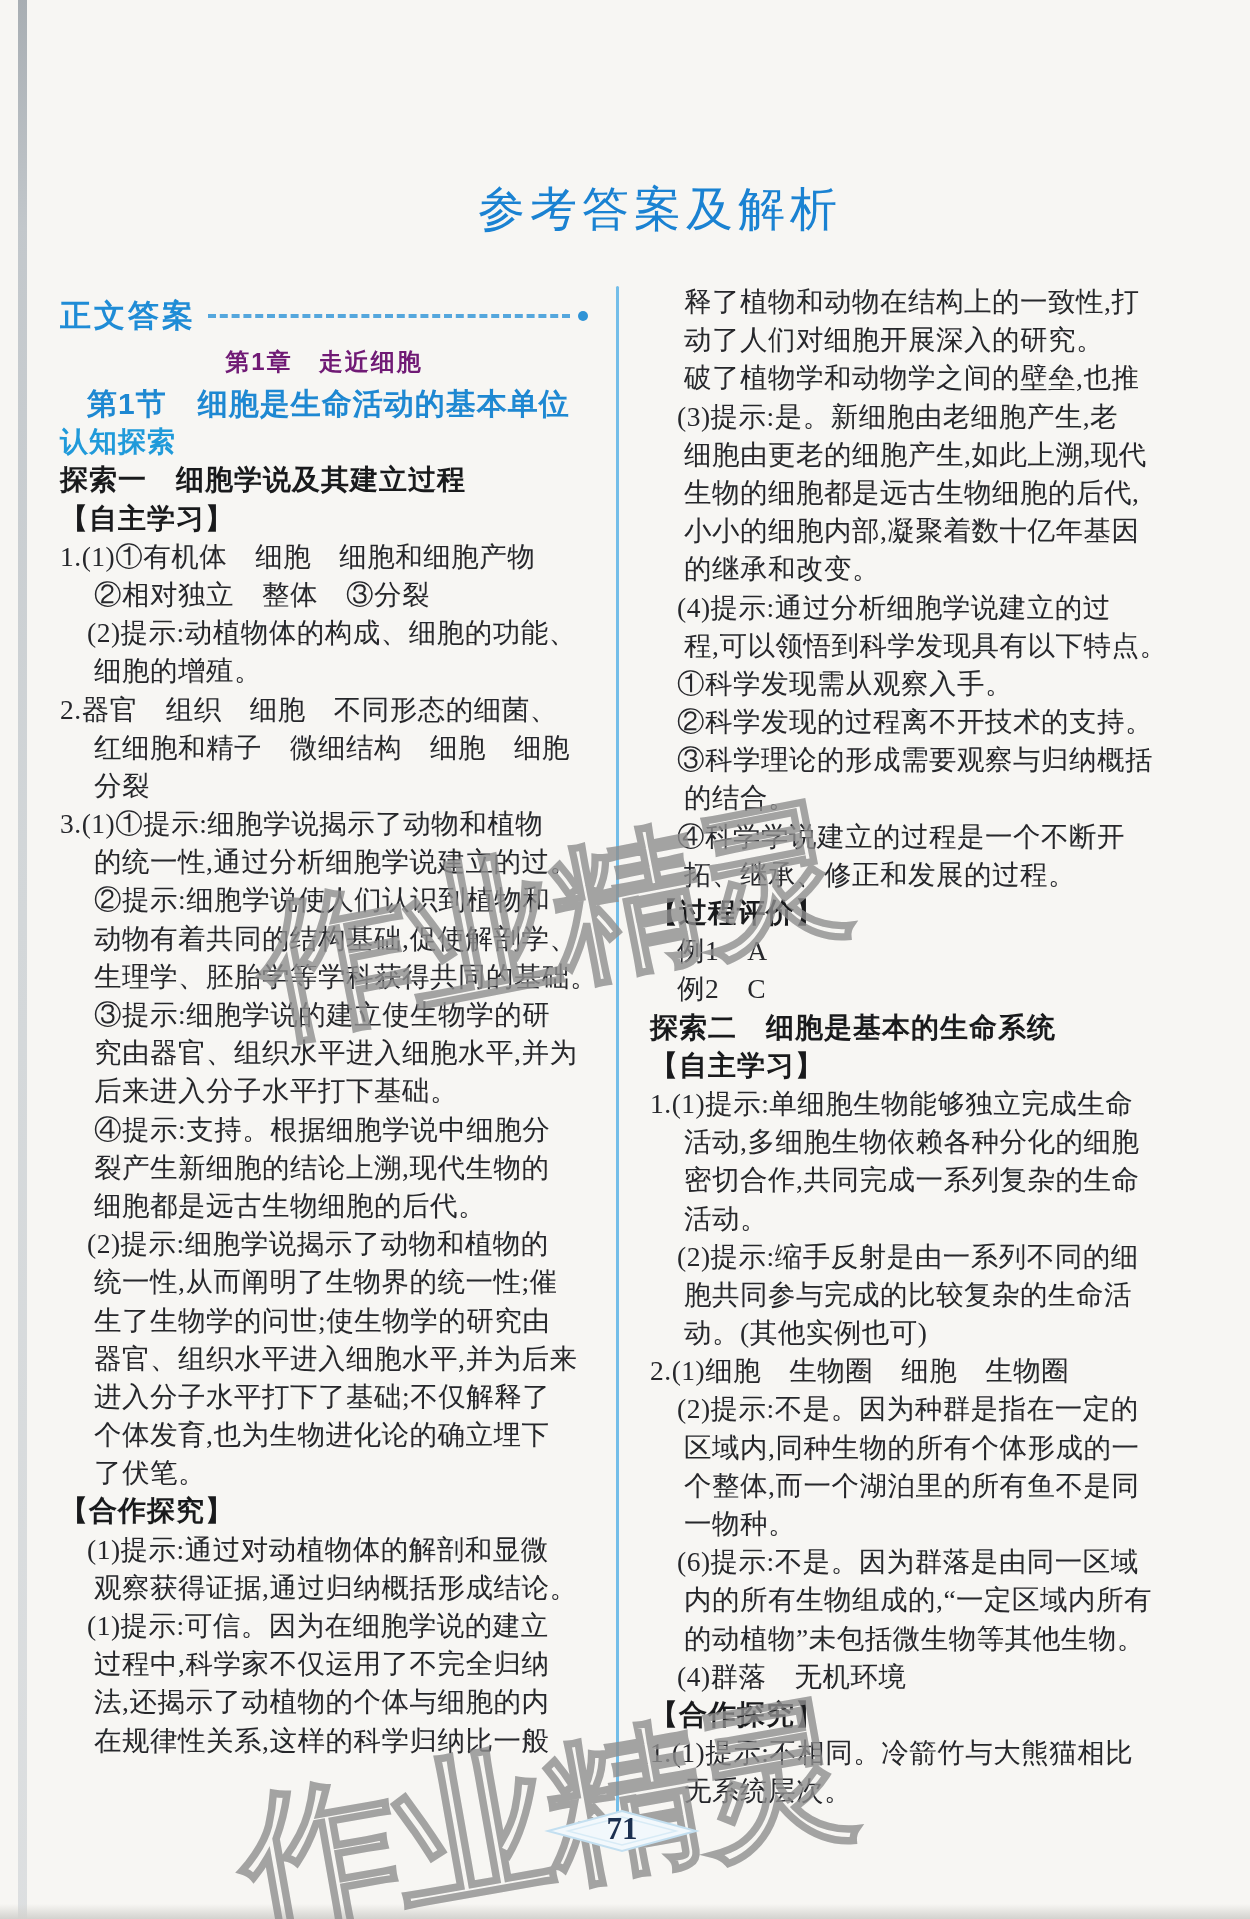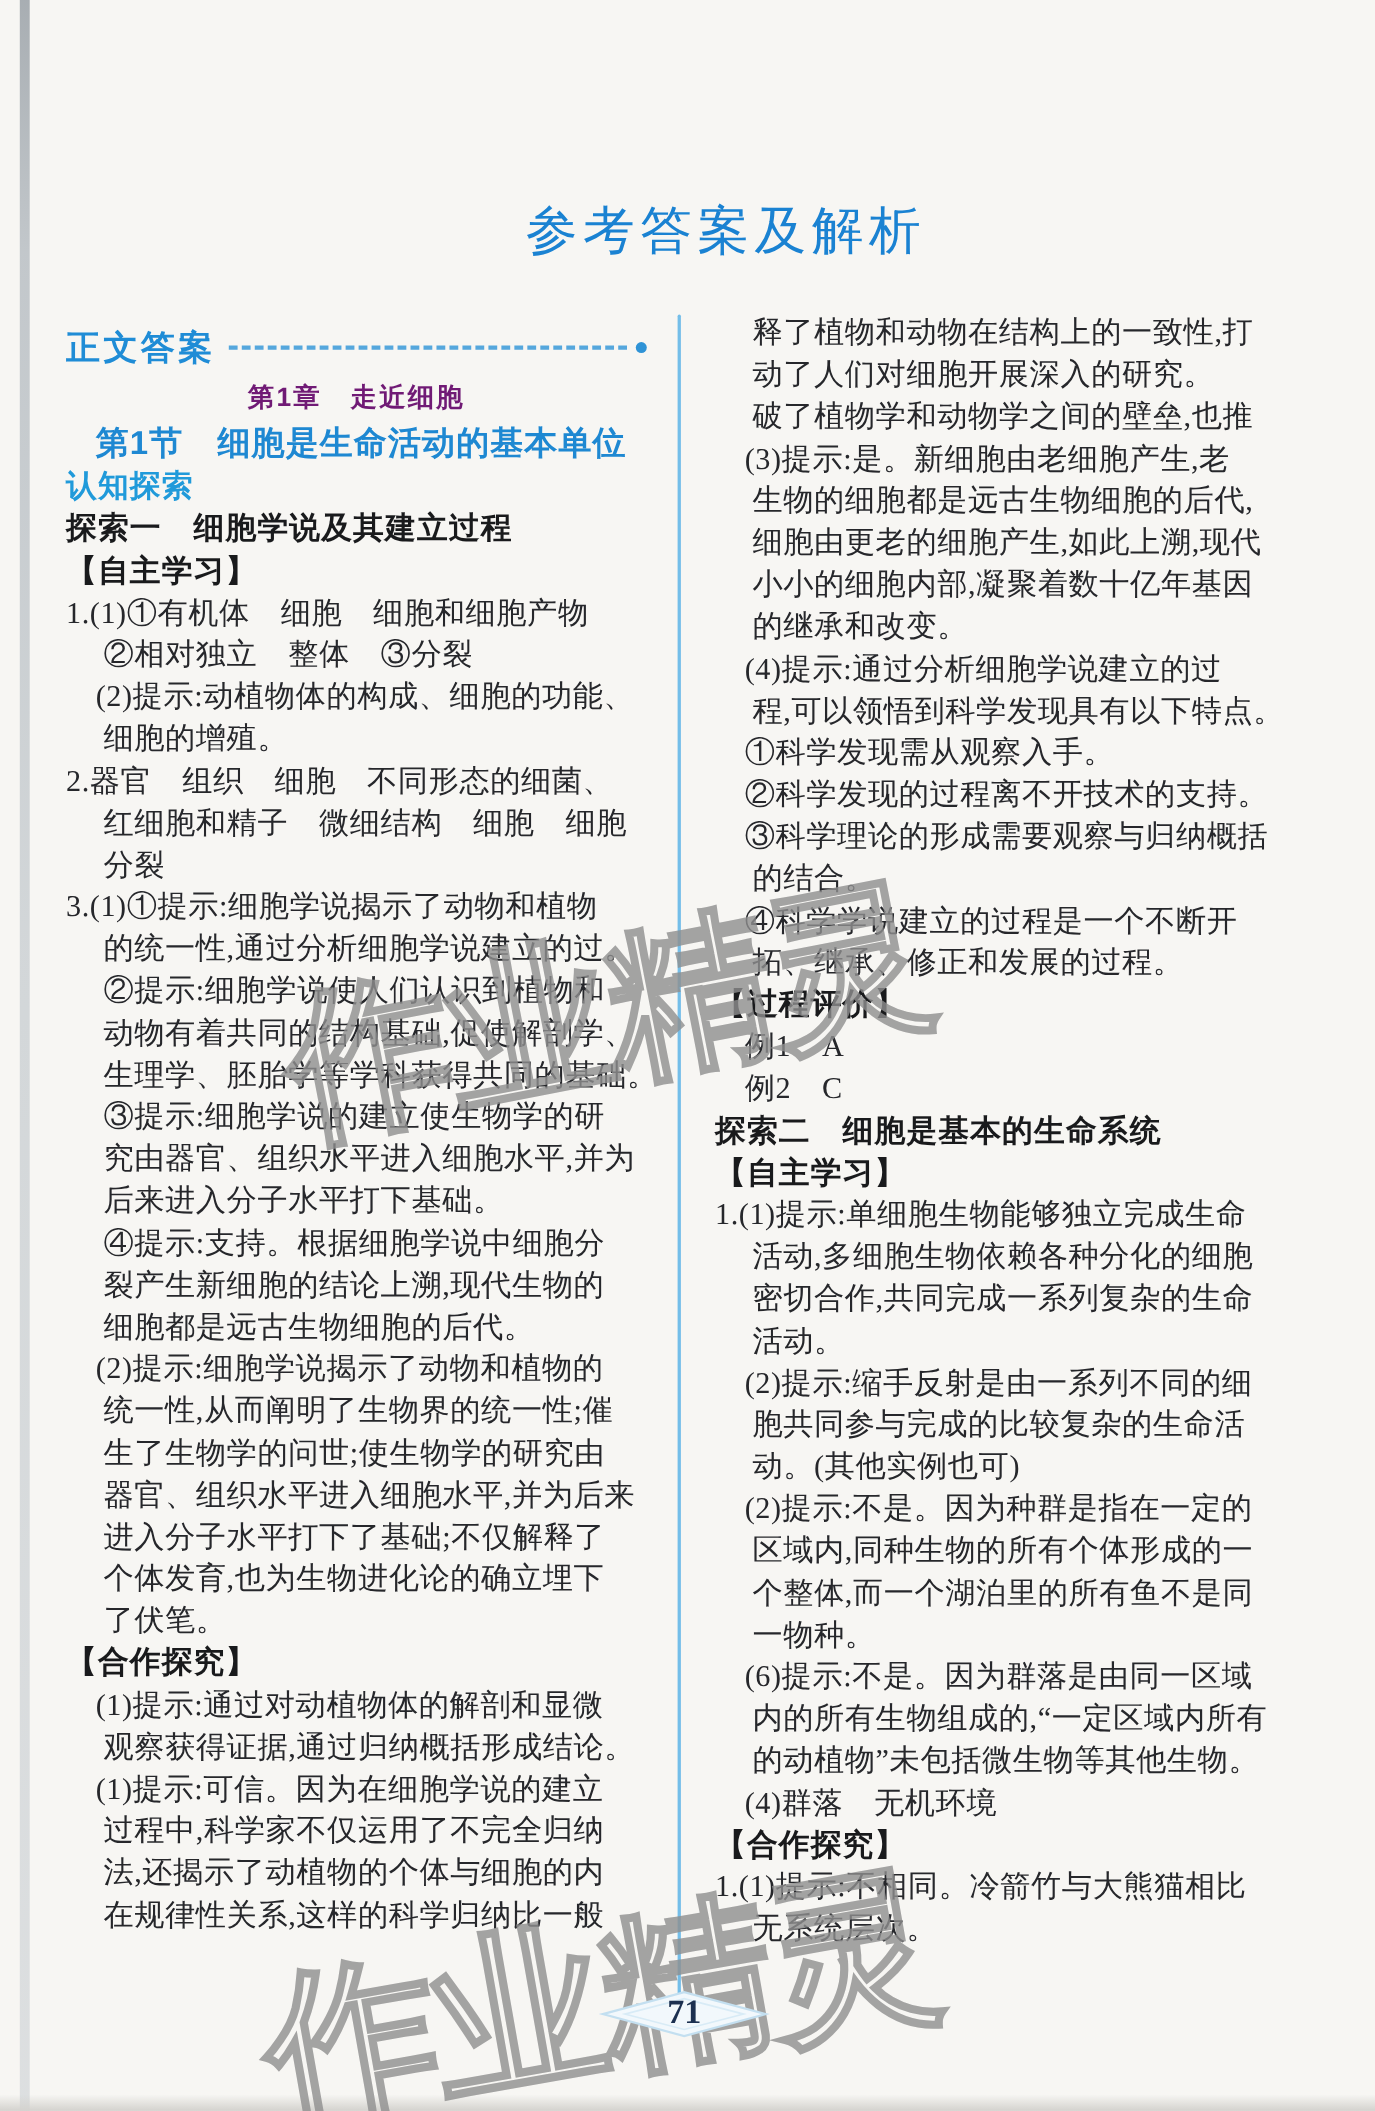--- a/index.html
+++ b/index.html
@@ -123,22 +123,22 @@
         <div class="line ind2">在规律性关系,这样的科学归纳比一般</div>
       </div>
   </div>
 
   <div class="col right">
     <div id="right-lines">
         <div class="line ind2">释了植物和动物在结构上的一致性,打</div>
         <div class="line ind2">动了人们对细胞开展深入的研究。</div>
         <div class="line ind2">破了植物学和动物学之间的壁垒,也推</div>
         <div class="line ind1">(3)提示:是。新细胞由老细胞产生,老</div>
+        <div class="line ind2">细胞由更老的细胞产生,如此上溯,现代</div>
         <div class="line ind2">生物的细胞都是远古生物细胞的后代,</div>
-        <div class="line ind2">细胞由更老的细胞产生,如此上溯,现代</div>
         <div class="line ind2">小小的细胞内部,凝聚着数十亿年基因</div>
         <div class="line ind2">的继承和改变。</div>
         <div class="line ind1">(4)提示:通过分析细胞学说建立的过</div>
         <div class="line ind2">程,可以领悟到科学发现具有以下特点。</div>
         <div class="line ind1">①科学发现需从观察入手。</div>
         <div class="line ind1">②科学发现的过程离不开技术的支持。</div>
         <div class="line ind1">③科学理论的形成需要观察与归纳概括</div>
         <div class="line ind2">的结合。</div>
         <div class="line ind1">④科学学说建立的过程是一个不断开</div>
         <div class="line ind2">拓、继承、修正和发展的过程。</div>
@@ -147,20 +147,21 @@
         <div class="line ind1">例2　C</div>
         <div class="line ind0 hb">探索二　细胞是基本的生命系统</div>
         <div class="line ind0 hb">【自主学习】</div>
         <div class="line ind0">1.(1)提示:单细胞生物能够独立完成生命</div>
         <div class="line ind2">活动,多细胞生物依赖各种分化的细胞</div>
         <div class="line ind2">密切合作,共同完成一系列复杂的生命</div>
         <div class="line ind2">活动。</div>
         <div class="line ind1">(2)提示:缩手反射是由一系列不同的细</div>
         <div class="line ind2">胞共同参与完成的比较复杂的生命活</div>
         <div class="line ind2">动。(其他实例也可)</div>
+        <div class="line ind0">2.(1)细胞　生物圈　细胞　生物圈</div>
         <div class="line ind1">(2)提示:不是。因为种群是指在一定的</div>
         <div class="line ind2">区域内,同种生物的所有个体形成的一</div>
         <div class="line ind2">个整体,而一个湖泊里的所有鱼不是同</div>
         <div class="line ind2">一物种。</div>
         <div class="line ind1">(6)提示:不是。因为群落是由同一区域</div>
         <div class="line ind2">内的所有生物组成的,“一定区域内所有</div>
         <div class="line ind2">的动植物”未包括微生物等其他生物。</div>
         <div class="line ind1">(4)群落　无机环境</div>
         <div class="line ind0 hb">【合作探究】</div>
         <div class="line ind0">1.(1)提示:不相同。冷箭竹与大熊猫相比</div>

